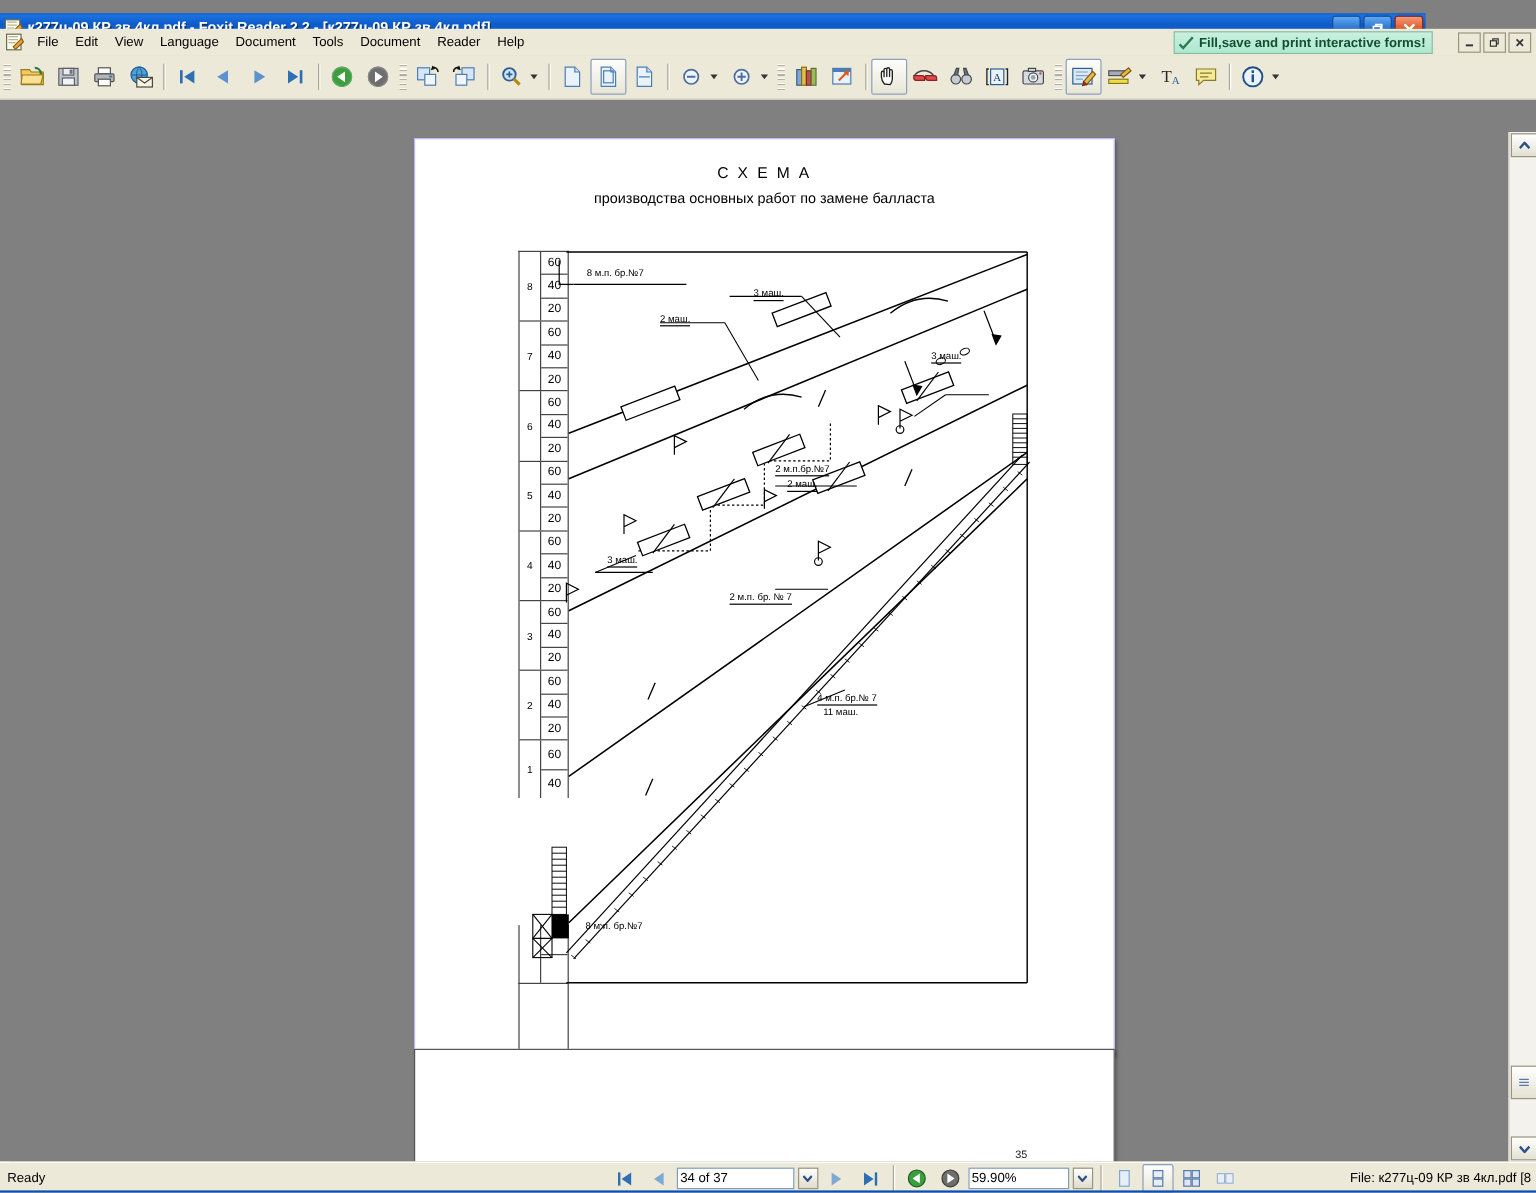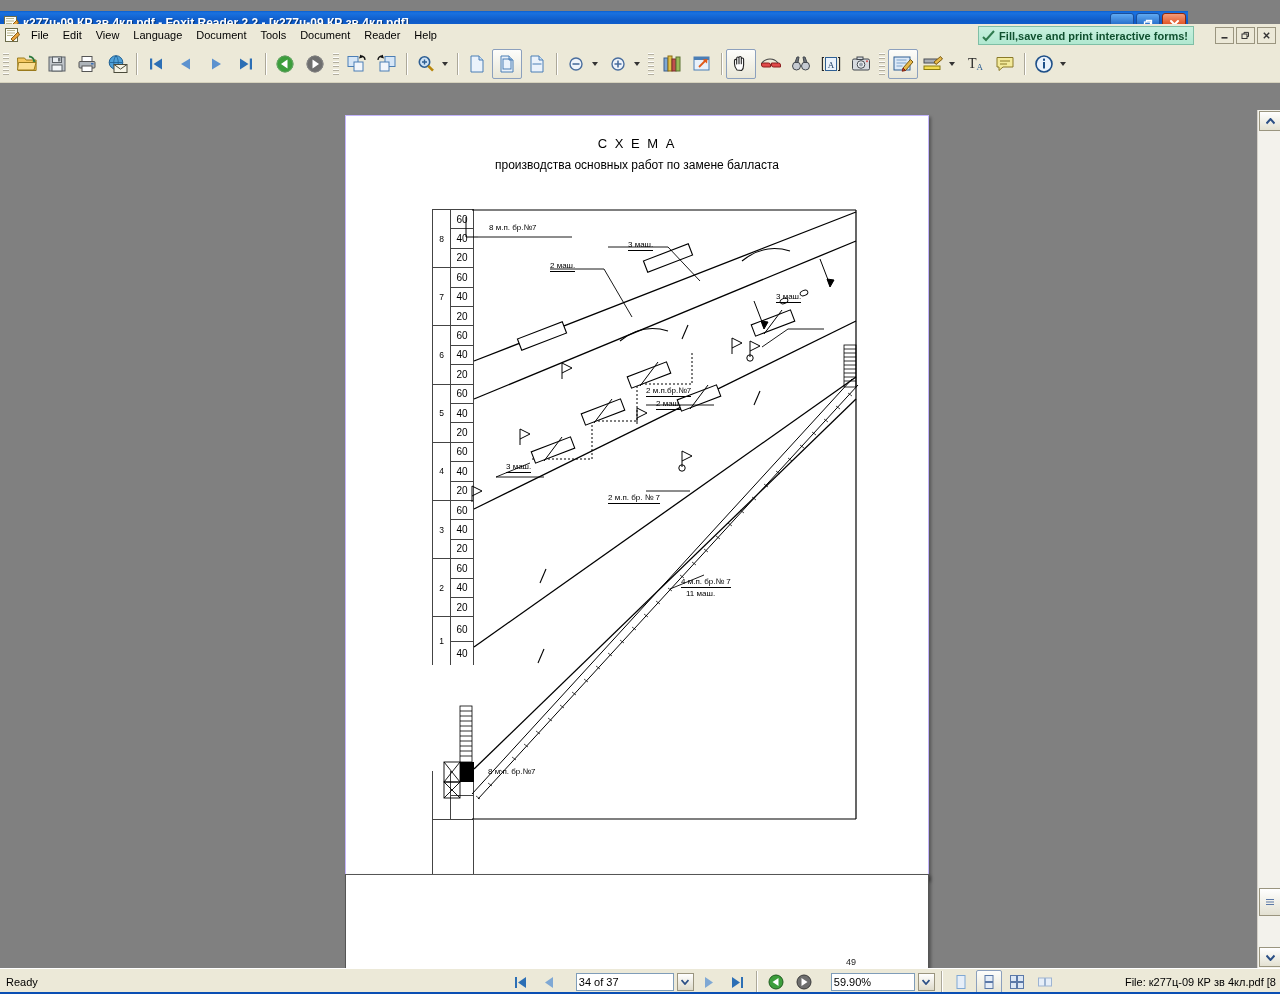--- a/index.html
+++ b/index.html
@@ -123,21 +123,21 @@
     background:linear-gradient(to bottom,#fff,#E3E1D2);
     display:flex;align-items:center;justify-content:center;}
   .sb-thumb{position:absolute;left:1px;width:20px;height:26px;border:1px solid #9a957f;
     background:linear-gradient(to bottom,#fff,#E3E1D2);display:flex;align-items:center;justify-content:center;}
 
   
   .statusbar{position:absolute;left:0;top:968px;width:1280px;height:26px;
     background:#ECE9D8;border-top:1px solid #fff;display:flex;align-items:center;}
   .st-text{font-size:11px;color:#000;margin-left:6px;}
   .st-box{height:18px;background:#fff;border:1px solid #7f9db9;display:flex;align-items:center;
-    font-size:11px;color:#000;padding:0 2px;box-sizing:border-box;margin-left:12px;}
+    font-size:11px;color:#000;padding:0 2px;box-sizing:border-box;}
   .st-combo-arrow{width:15px;height:16px;background:linear-gradient(to bottom,#fff,#DEDBCB);
     border:1px solid #9a957f;display:flex;align-items:center;justify-content:center;margin-left:1px;}
   .st-btn{width:24px;height:22px;display:flex;align-items:center;justify-content:center;
           border:1px solid transparent;border-radius:2px;}
   .st-btn.active{border:1px solid #8ca0bd;background:linear-gradient(to bottom,#fdfdfb,#e8e6d6);}
   .st-file{position:absolute;right:4px;font-size:11px;color:#000;white-space:nowrap;}
   .bottomline{position:absolute;left:0;top:992px;width:1280px;height:2px;background:#0A4FB4;}
   .leftedge{position:absolute;left:0;top:110px;width:8px;height:858px;background:#ECE9D8;}
   .sidetab{position:absolute;left:1px;top:430px;width:6px;height:60px;
            background:#DCD8C8;border:1px solid #b9b49e;}
@@ -731,21 +731,21 @@
       <div class="footbar" style="left:126px;top:780px;width:400px;">
         <span>Фронт работ - 910 м</span>
       </div>
       <div class="footbar" style="left:126px;top:795px;width:400px;">
         <span>Занято  8 монтеров пути и  24 машиниста</span>
       </div>
       <div style="position:absolute;left:86px;top:703px;width:40px;height:109px;border-left:1px solid #444;border-right:1px solid #444;border-bottom:1px solid #444;"></div>
     </div>
 
     <div class="page2">
-      <span class="pnum">49</span>
+      <span class="pnum">35</span>
     </div>
   </div>
 
   <div class="vscroll">
     <div class="sb-arrow">
       <svg width="9" height="7" viewBox="0 0 9 7">
           <path d="M0.5 5.5 L4.5 1 L8.5 5.5" fill="none" stroke="#2b4f86" stroke-width="2"></path>
         </svg>
     </div>
     <div class="sb-thumb" style="top:778px;">

